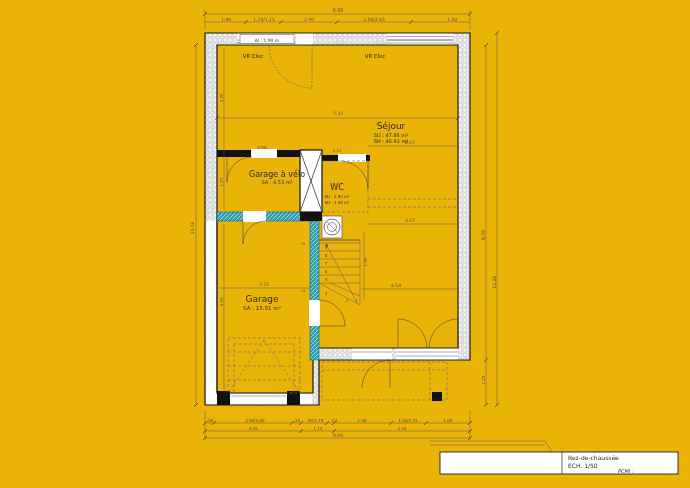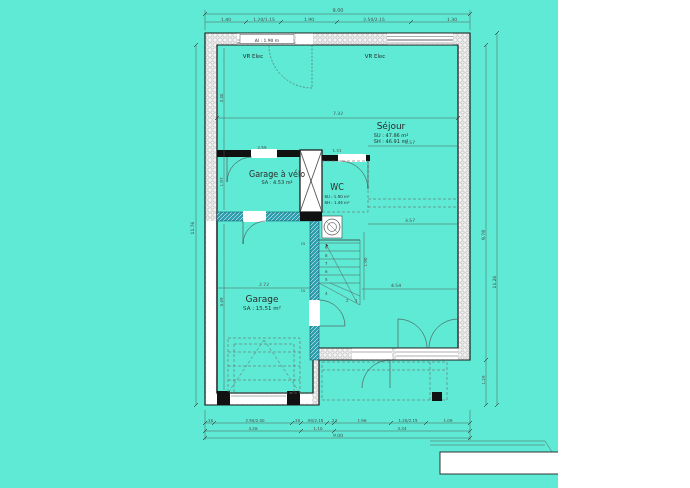--- a/index.html
+++ b/index.html
@@ -1,16 +1,16 @@
 <!DOCTYPE html>
 <html><head>
 <meta charset="utf-8">
 <style>
   html,body{margin:0;padding:0;background:#ffffff;}
-  .page{position:relative;width:558px;height:488px;background:#5eead4;overflow:hidden;
+  .page{position:relative;width:690px;height:488px;background:#eab308;overflow:hidden;
         font-family:"DejaVu Sans", sans-serif;}
   svg{position:absolute;left:0;top:0;}
   svg text{font-family:"DejaVu Sans", sans-serif;fill:#3c3c3c;}
   .t35{font-size:3.5px}.t4{font-size:4px}.t45{font-size:4.5px}.t5{font-size:5px}
   .t55{font-size:5.5px}.t6{font-size:6px}.t8{font-size:8px}.t9{font-size:9px}
   .dimtxt{fill:#4a4a4a}
   .roomtxt{fill:#2b2b2b}
   .thin{stroke:#5a5a5a;stroke-width:0.5;fill:none}
   .med{stroke:#3a3a3a;stroke-width:0.8;fill:none}
   .wall{stroke:#1b1b1b;stroke-width:1.2;fill:none}

